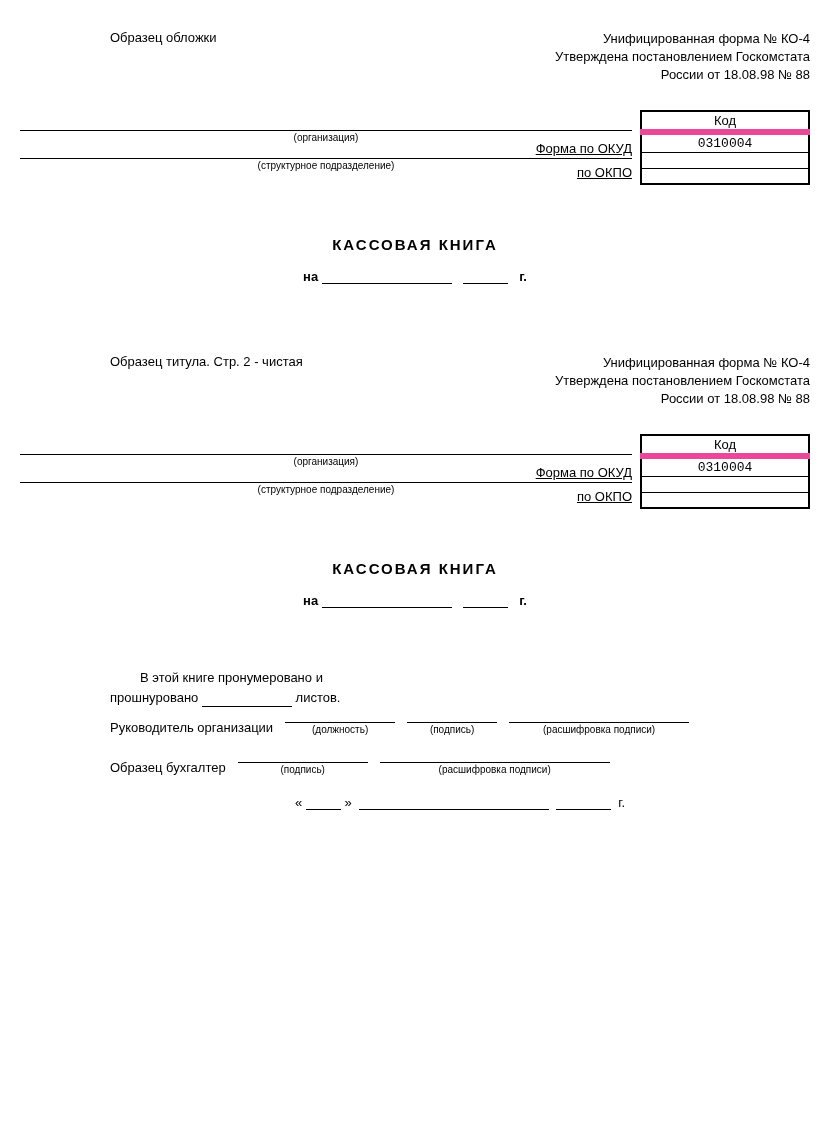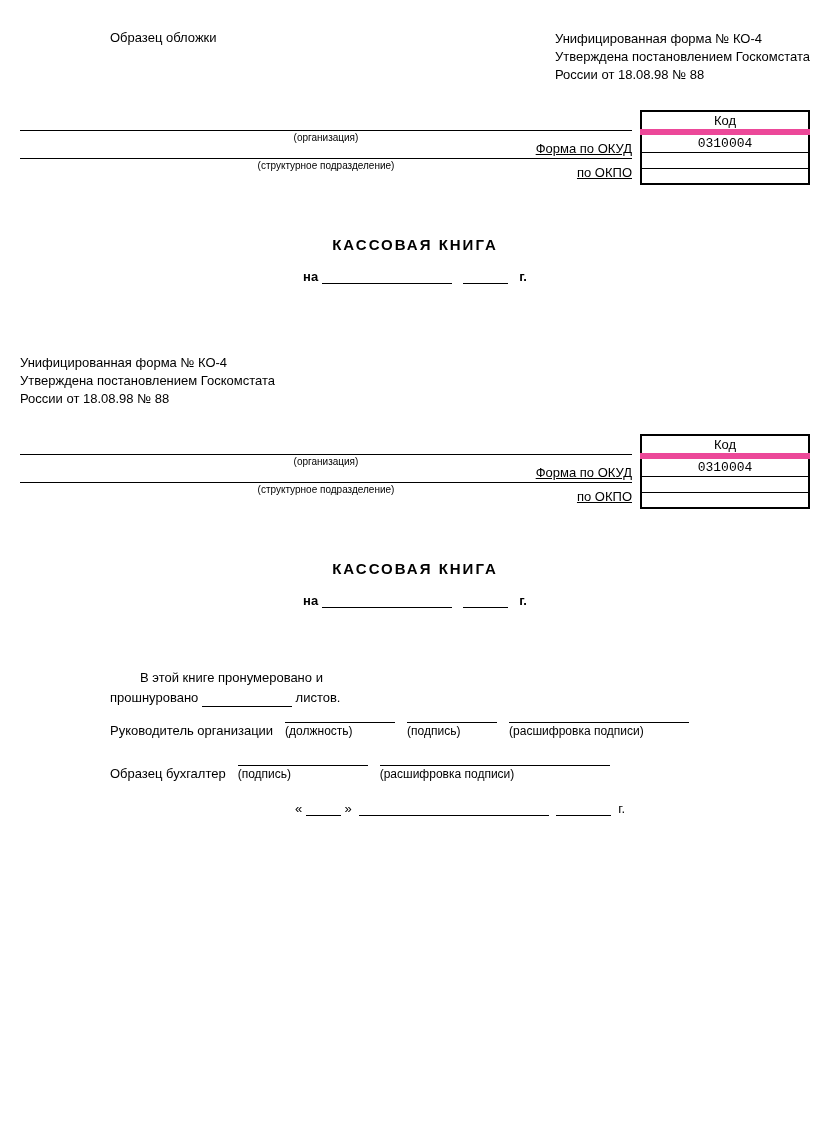--- a/index.html
+++ b/index.html
@@ -12,21 +12,21 @@
     width: 830px;
     background: #fff;
   }
   .top-row {
     display: flex;
     justify-content: space-between;
     align-items: flex-start;
     margin-bottom: 25px;
   }
   .left-label { padding-left: 90px; }
-  .right-info { line-height: 1.4; }
+  .right-info { text-align: right; line-height: 1.4; }
 
   .code-section {
     display: flex;
     justify-content: flex-end;
     align-items: flex-end;
   }
   .code-labels {
     flex: 1;
     text-align: right;
     padding-right: 8px;
@@ -110,22 +110,22 @@
   }
 
   .sig-row {
     display: flex;
     align-items: flex-end;
     margin-top: 8px;
     gap: 12px;
   }
   .sig-label { white-space: nowrap; }
   .sig-cell {
-    text-align: left;
-    font-size: 12px;
+    text-align: center;
+    font-size: 10px;
   }
   .sig-cell .line {
     border-bottom: 1px solid #000;
     height: 14px;
   }
   .sig-cell .cap {
     margin-top: 1px;
   }
 
   .final-date {
@@ -198,20 +198,21 @@
 <div class="date-line">
   <span>на</span>
   <span class="blank1"></span>
   <span class="blank2"></span>
   &nbsp;&nbsp;<span>г.</span>
 </div>
 
 <div class="section-gap"></div>
 
 <div class="top-row">
+  <div class="left-label">Образец титула. Стр. 2 - чистая</div>
   <div class="right-info">
     <div>Унифицированная форма № КО-4</div>
     <div>Утверждена постановлением Госкомстата</div>
     <div>России от 18.08.98 № 88</div>
   </div>
 </div>
 
 <div class="code-section">
   <div class="code-labels">
     <div style="height:22px;"></div>

